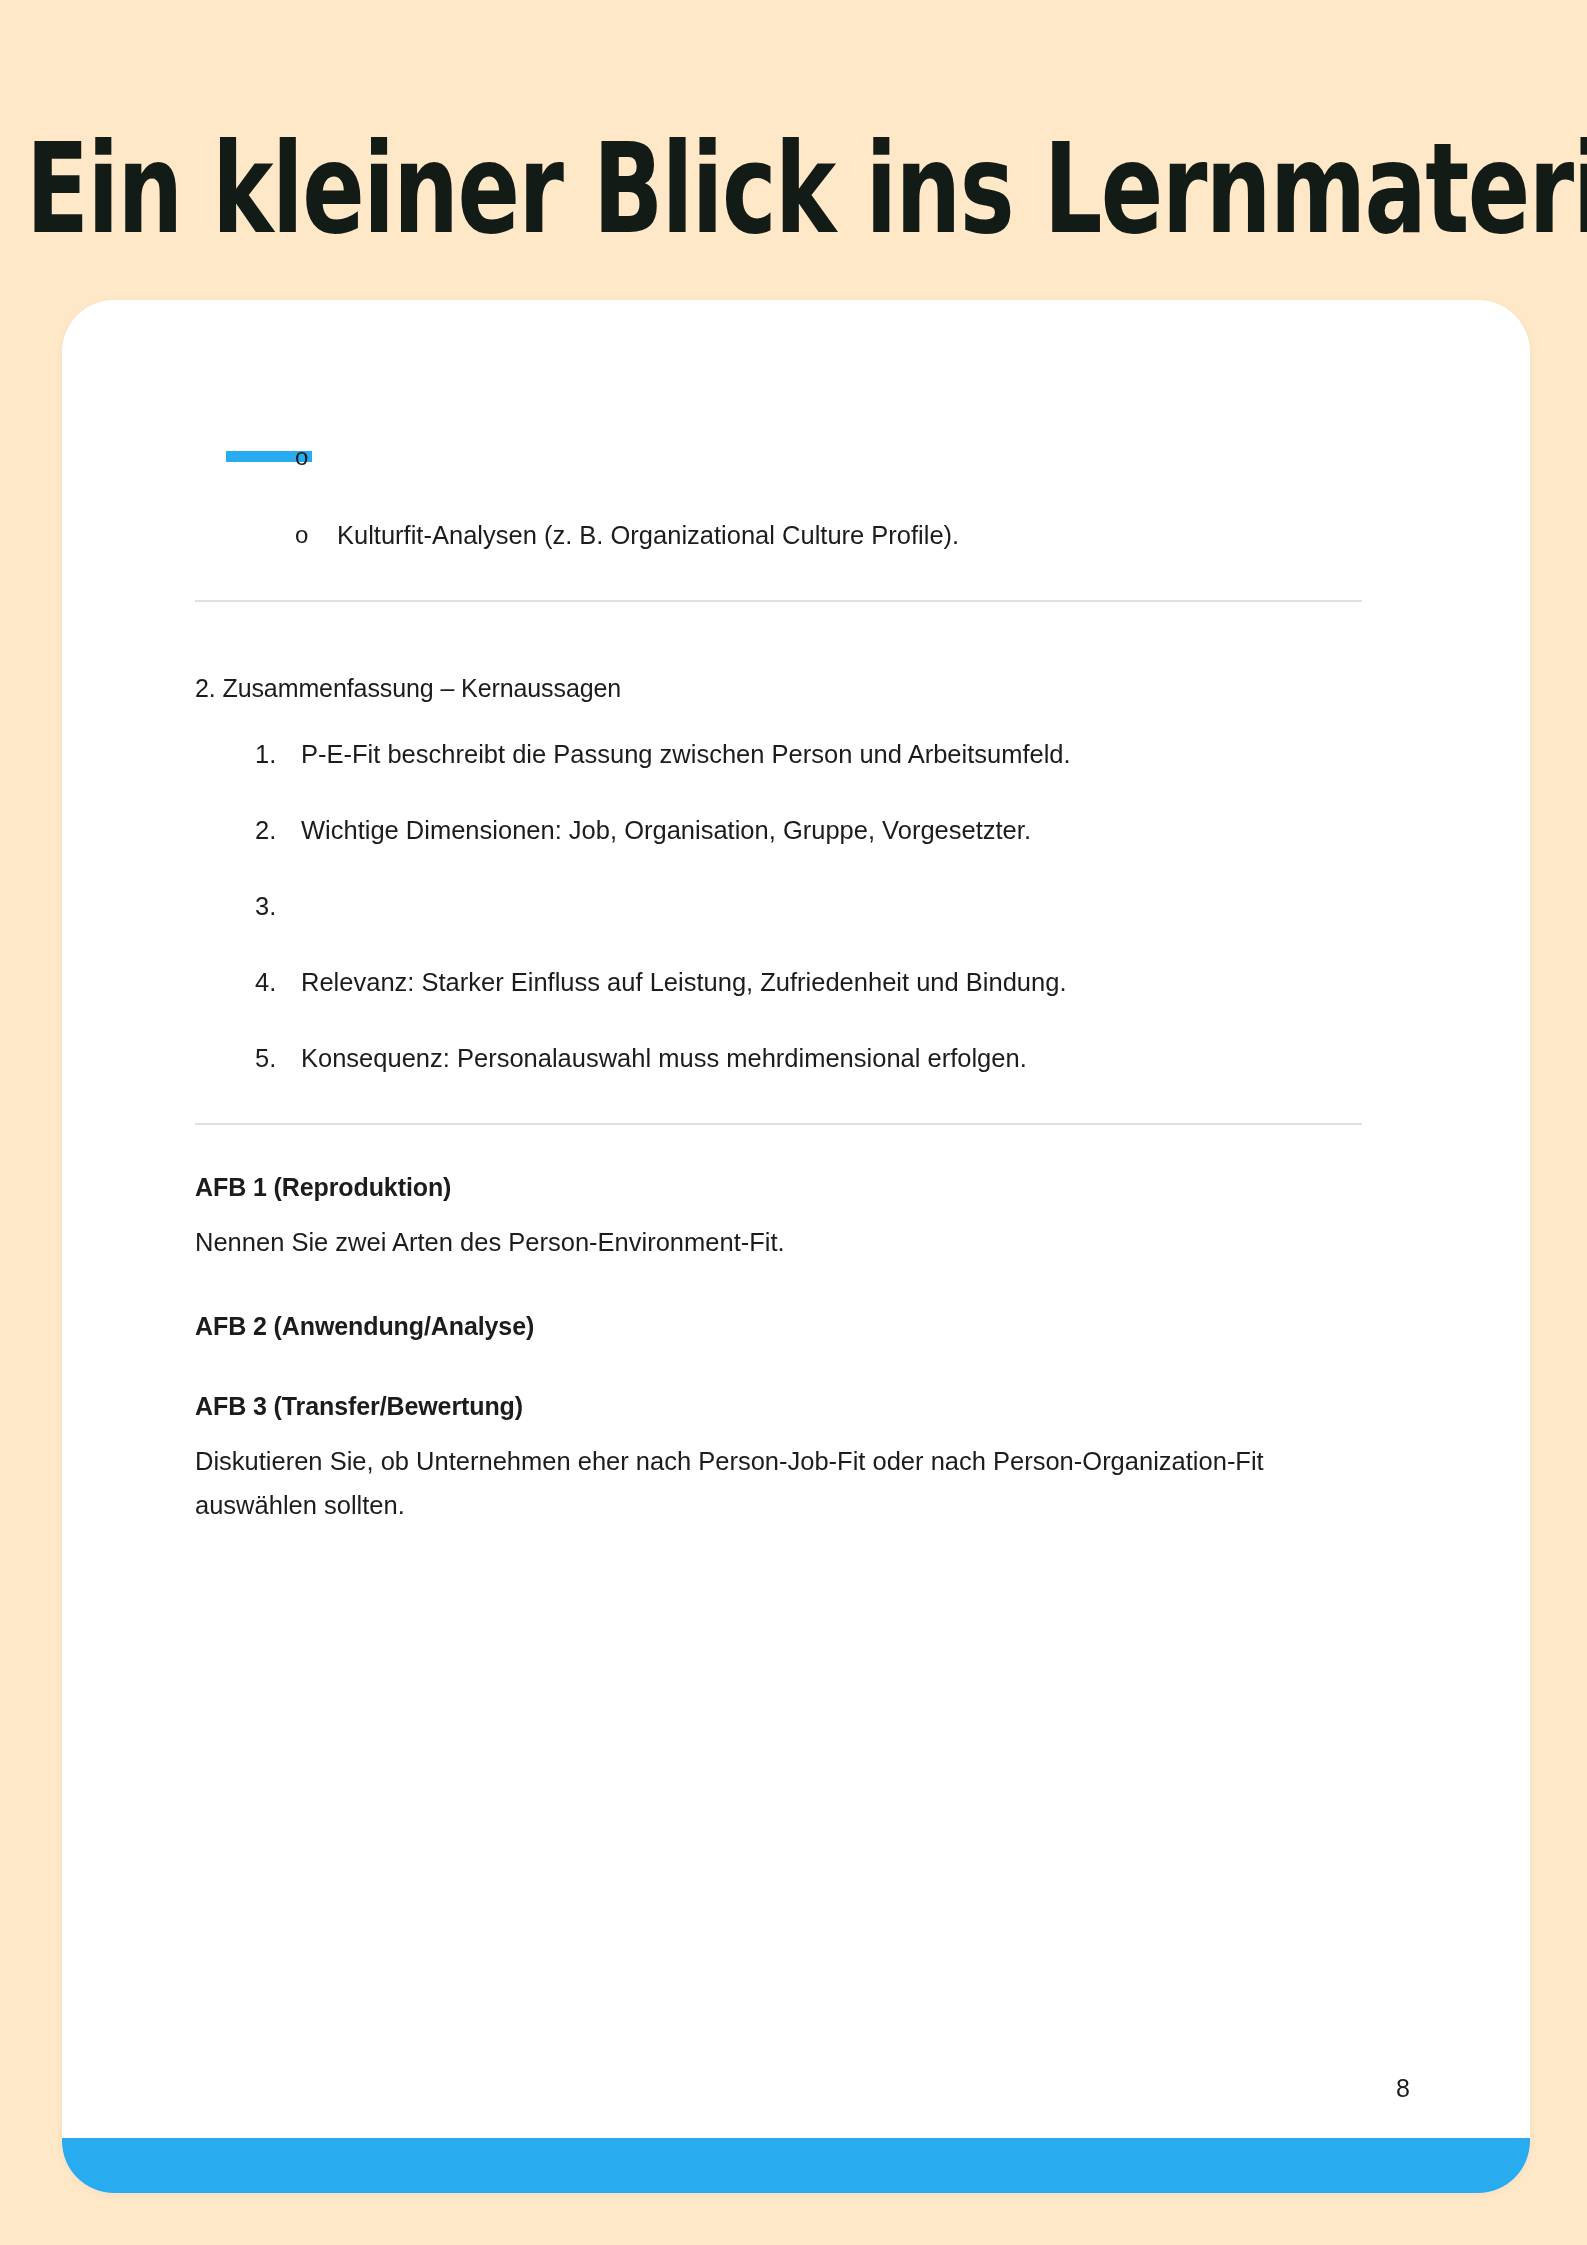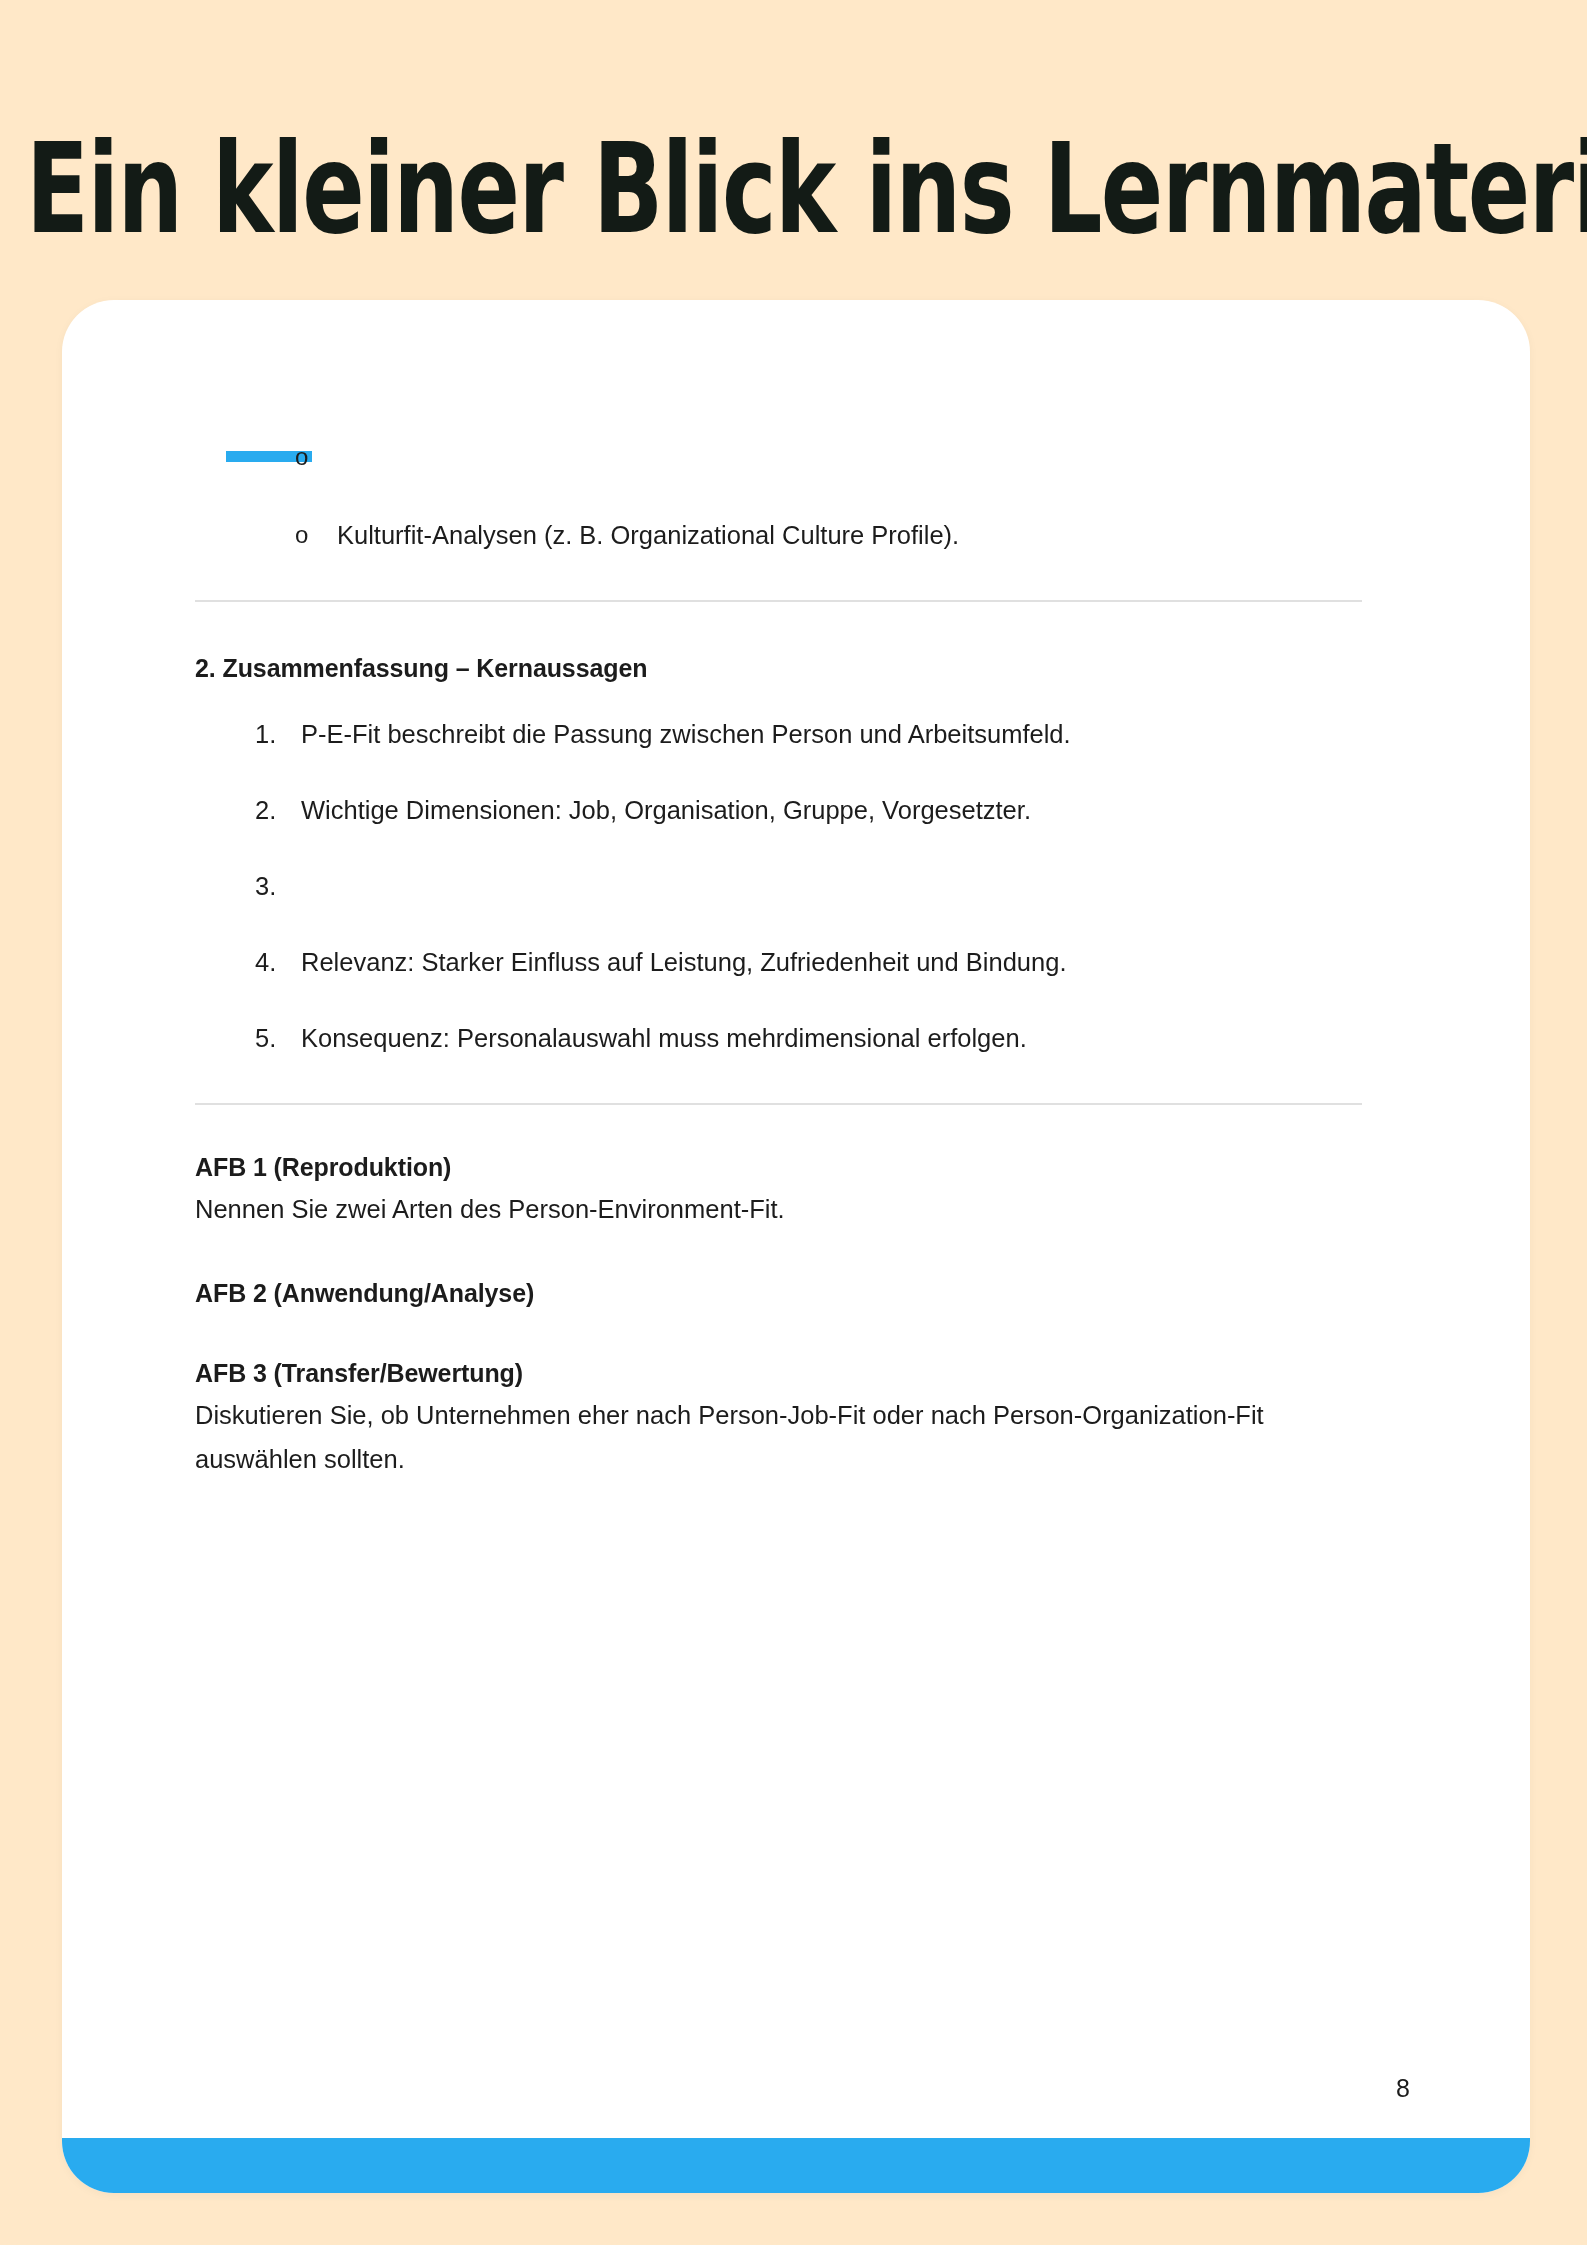--- a/index.html
+++ b/index.html
@@ -124,22 +124,22 @@
 
   hr.divider {
     border: none;
     border-top: 2px solid #E0E0E0;
     margin: 48px 0 0 0;
     width: 1167px;
   }
 
   .section-heading {
     font-size: 25px;
-    font-weight: bold;
-    margin-top: 52px;
+    font-weight: normal;
+    margin-top: 72px;
     margin-bottom: 0;
     letter-spacing: -0.1px;
   }
 
   ol.numbered {
     margin: 34px 0 0 0;
     padding: 0;
     list-style: none;
   }
 
@@ -169,21 +169,21 @@
   .afb-title {
     font-size: 25px;
     font-weight: bold;
     line-height: 36px;
     letter-spacing: -0.1px;
   }
 
   .afb-body {
     font-size: 25.5px;
     line-height: 44px;
-    margin-top: 2px;
+    margin-top: 15px;
   }
 </style>
 </head>
 <body>
 
 <h1 class="page-title">Ein kleiner Blick ins Lernmaterial:</h1>
 
 <div class="doc-card">
   <div class="doc-inner">
 

